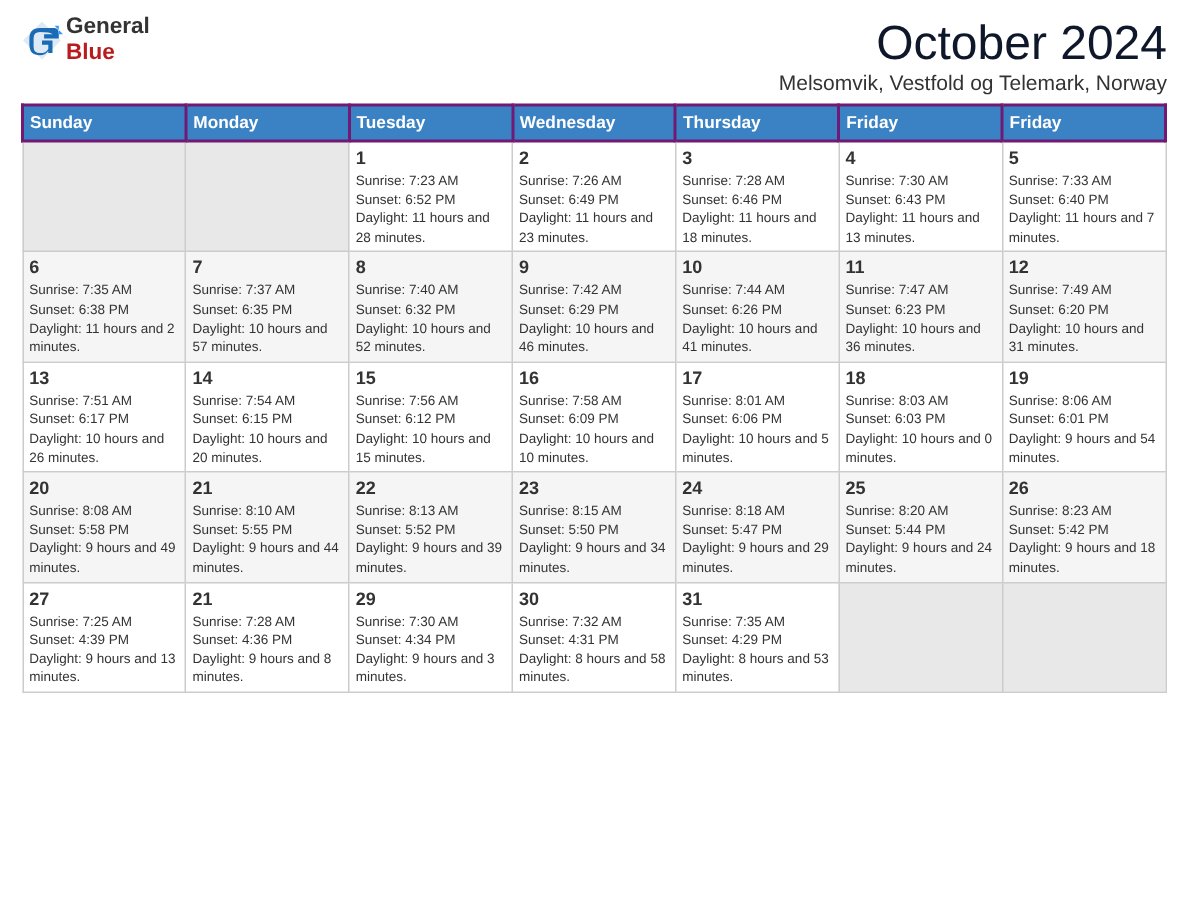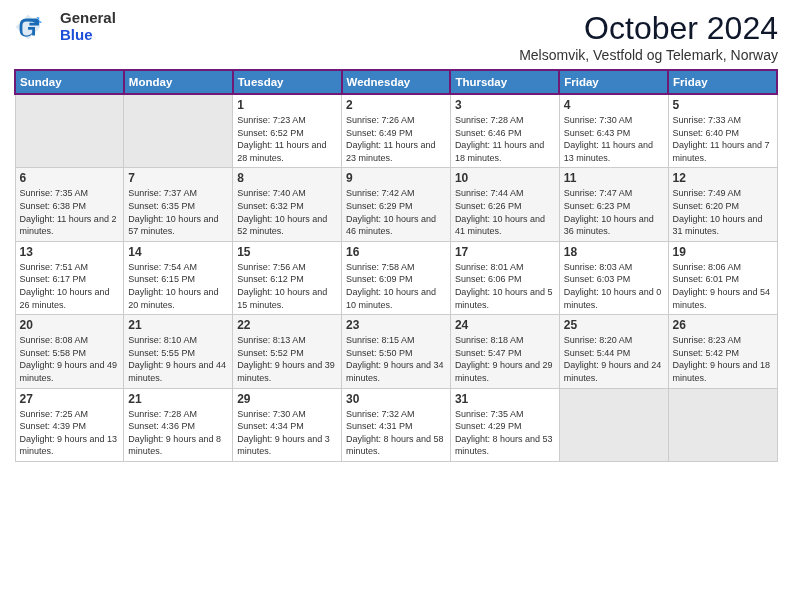--- a/index.html
+++ b/index.html
@@ -18,36 +18,36 @@
     }
     .header {
       display: flex;
       justify-content: space-between;
       align-items: flex-start;
       margin-bottom: 6px;
     }
     .logo {
       display: flex;
       align-items: center;
-      gap: 18px;
+      gap: 2px;
     }
     .logo-text {
       display: flex;
       flex-direction: column;
       line-height: 1.1;
     }
     .logo-general {
       font-size: 15px;
       font-weight: bold;
       color: #333;
     }
     .logo-blue {
       font-size: 15px;
       font-weight: bold;
-      color: #1d4ed8;
+      color: #b91c1c;
     }
     .logo-icon {
       width: 28px;
       height: 28px;
     }
     .title-block {
       text-align: right;
     }
     .month-title {
       font-size: 32px;

